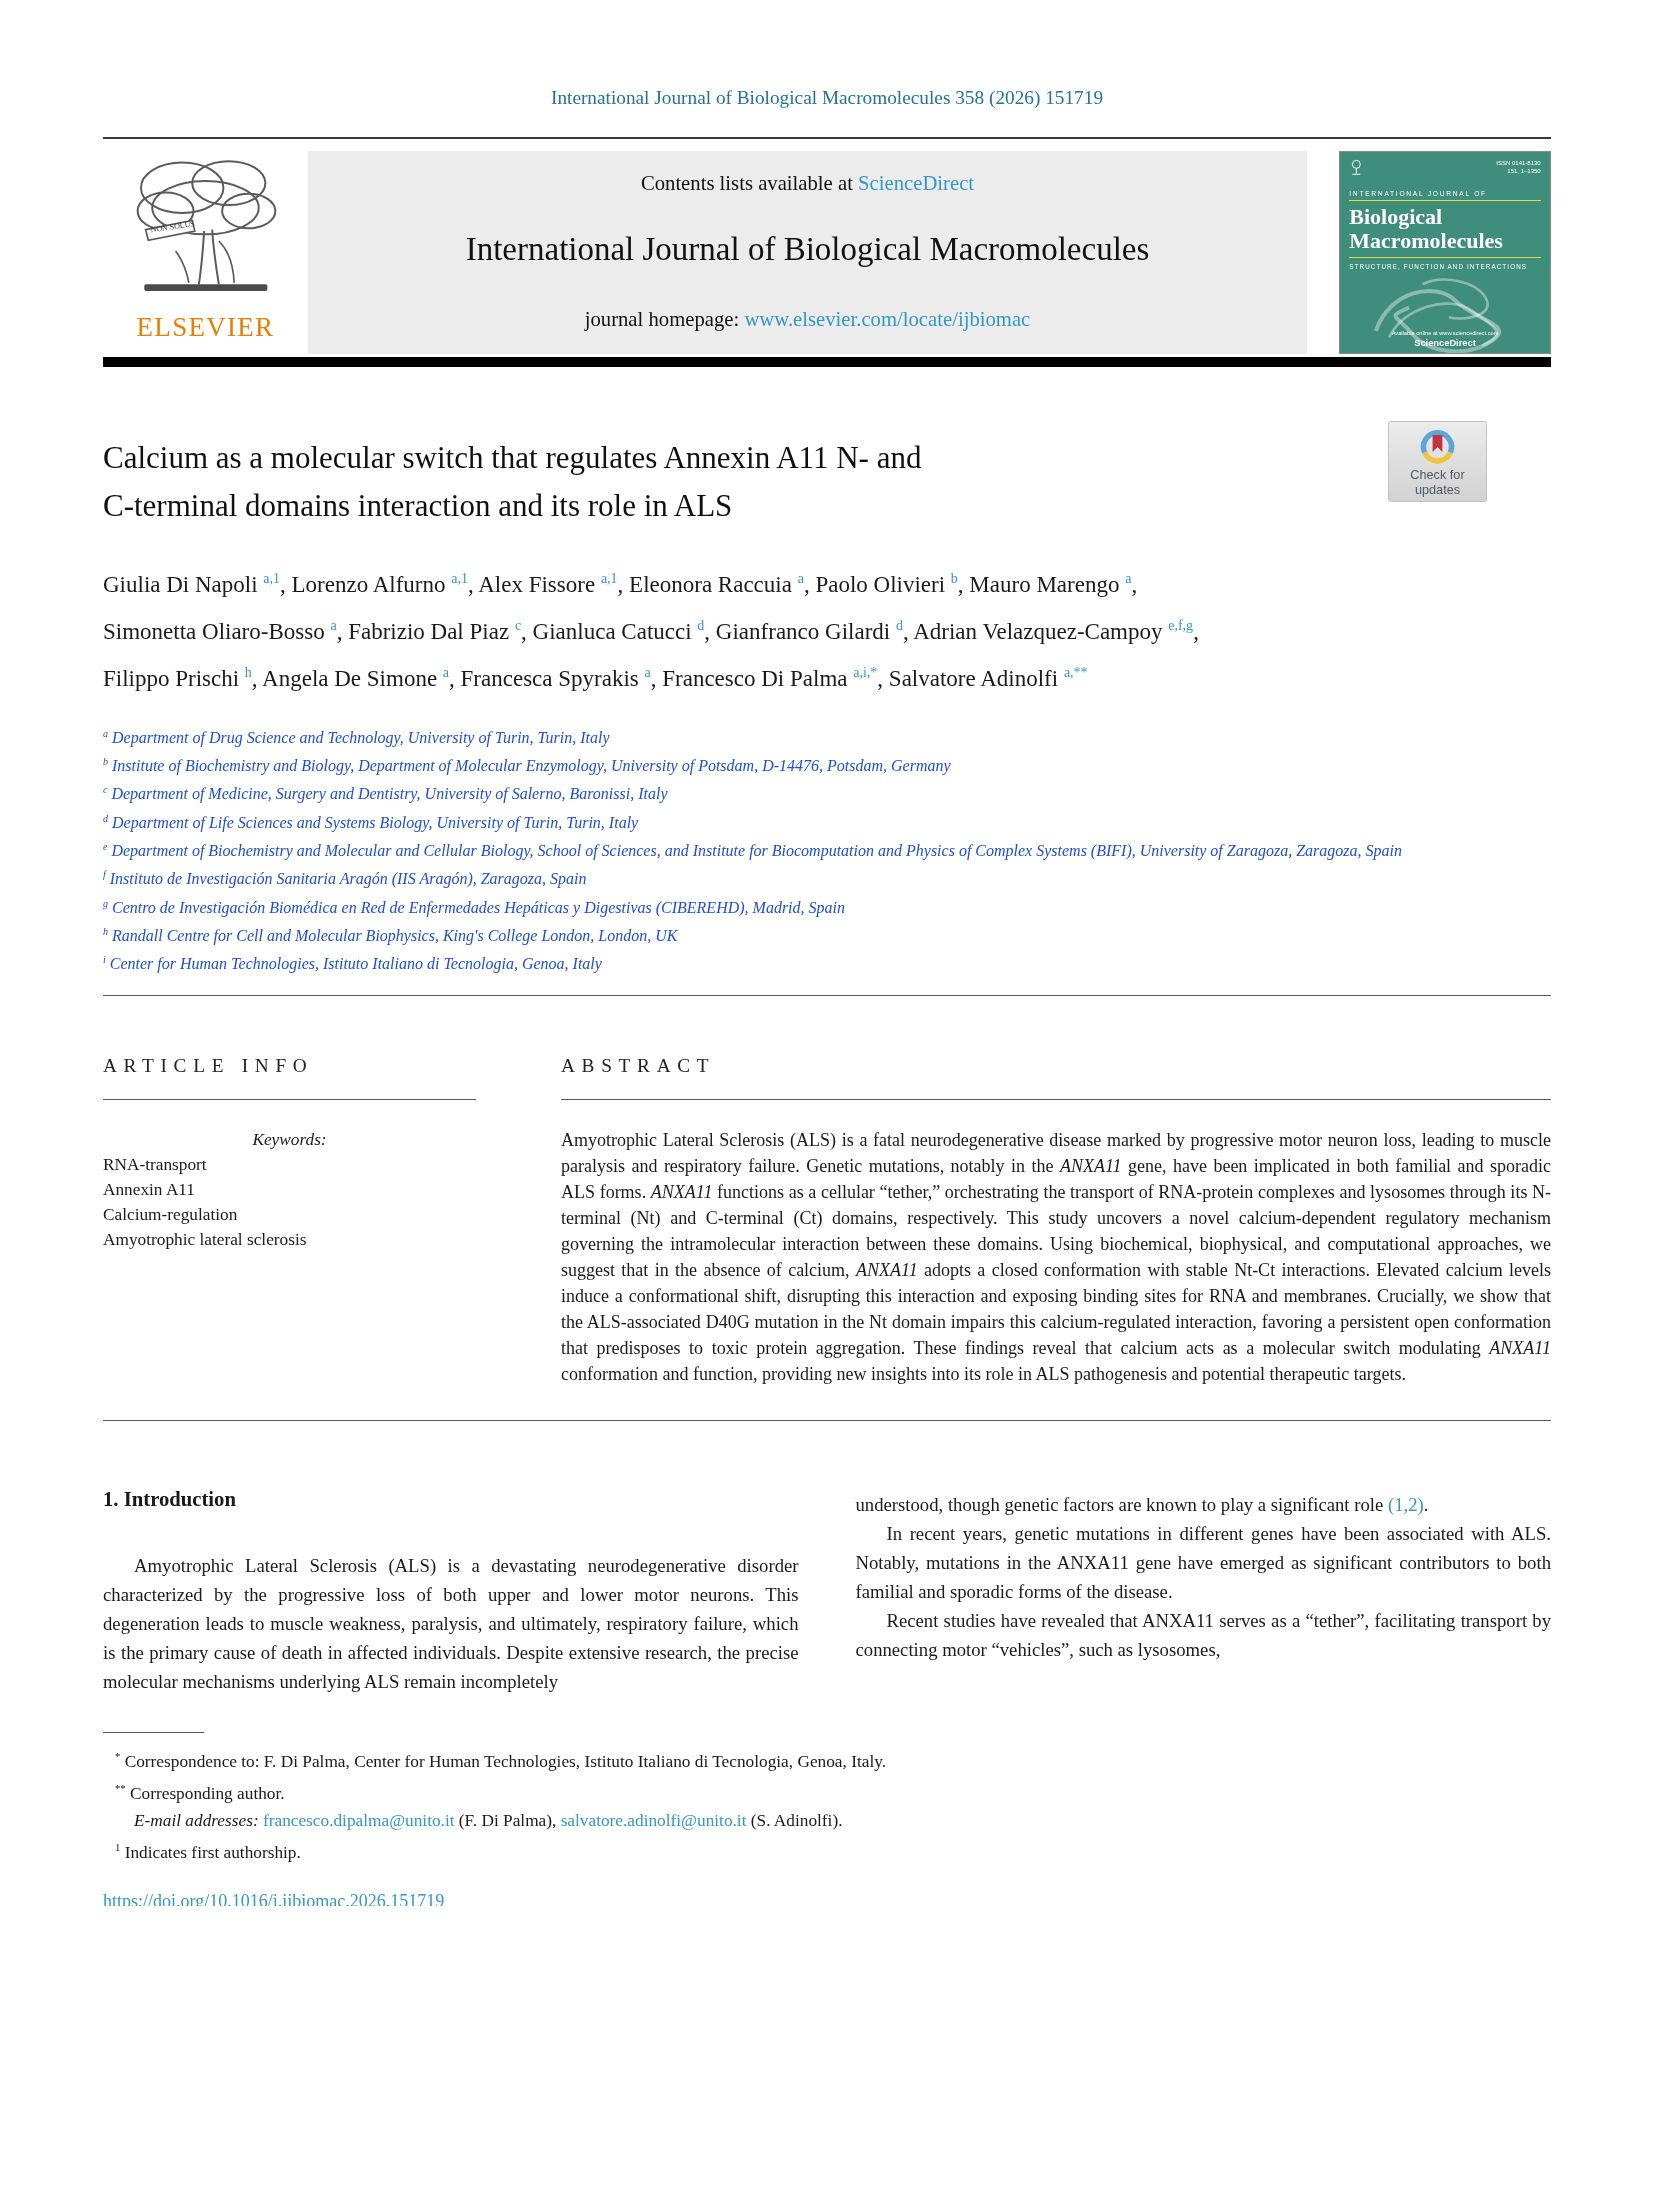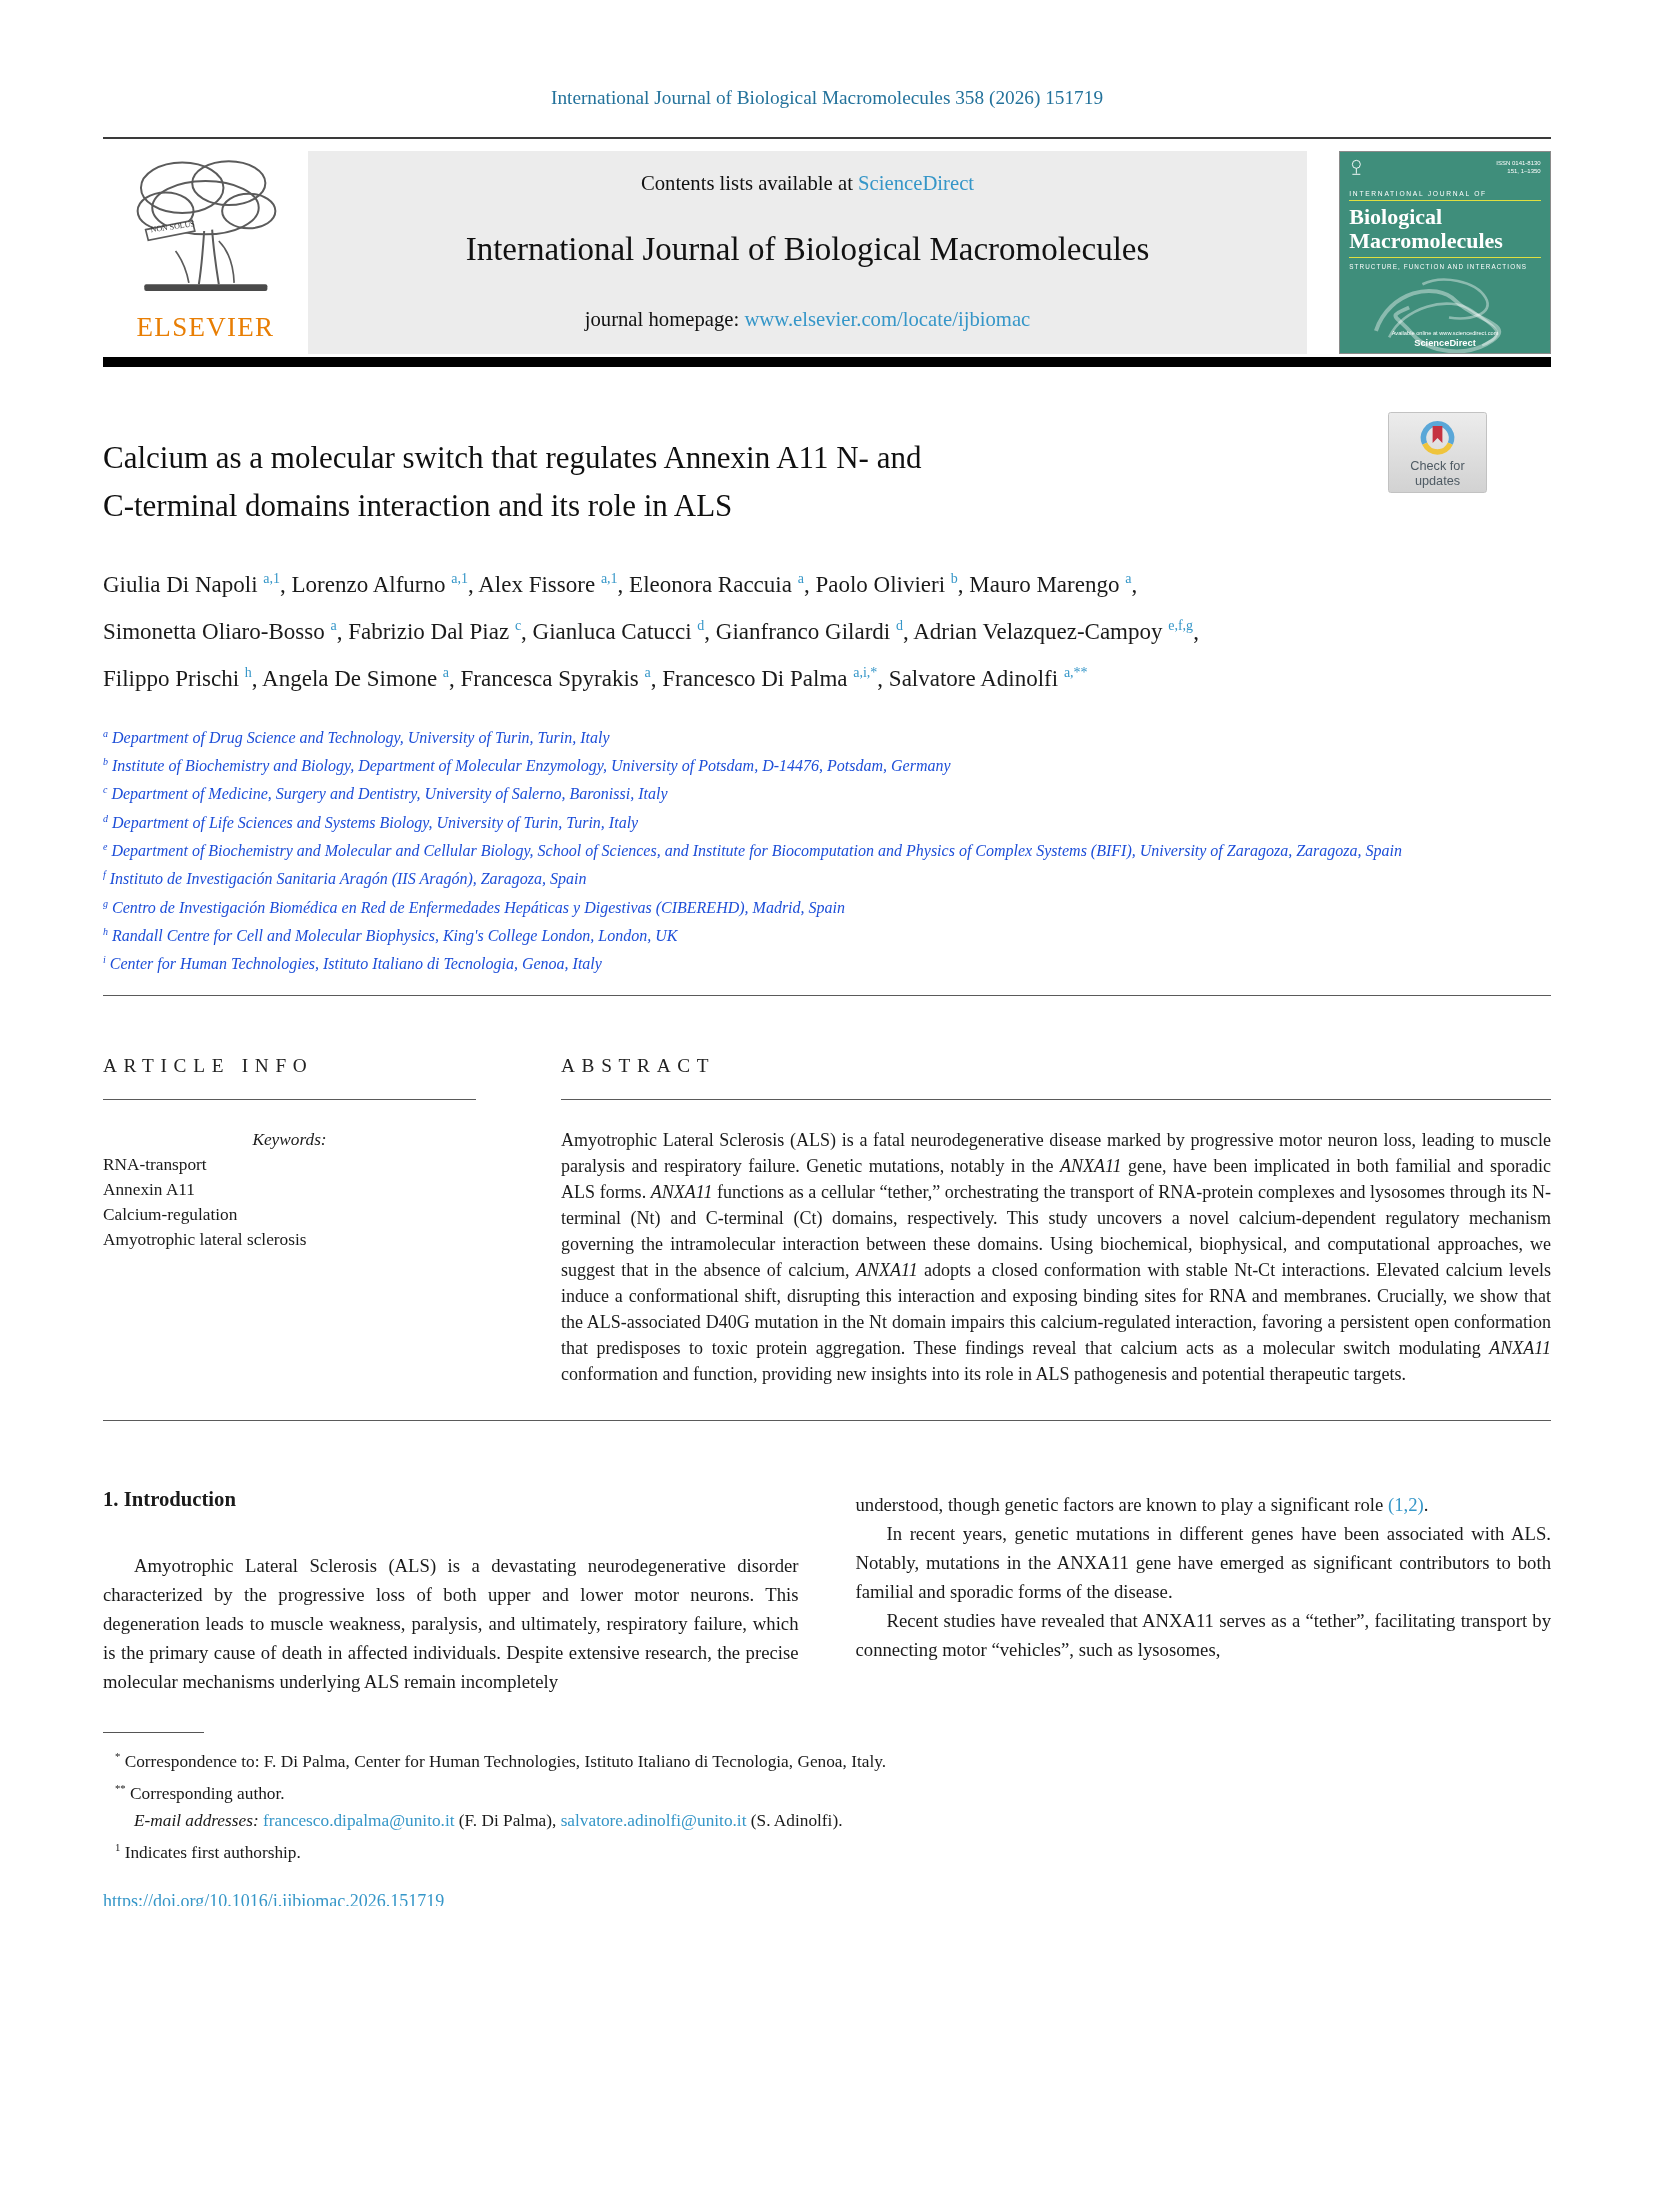--- a/index.html
+++ b/index.html
@@ -37,21 +37,21 @@
   .cover-kicker{font-size:6.7px;letter-spacing:1.7px;margin-top:12px;}
   .cover-rule{border-top:1.3px solid #dfdf3f;margin-top:3.3px;}
   .cover-title{font-size:22px;font-weight:bold;line-height:24px;margin-top:4px;}
   .cover-sub{font-size:6.3px;letter-spacing:1.1px;margin-top:5.3px;}
   .cover-ribbon{margin-top:1.3px;}
   .cover-bottom{position:absolute;bottom:5.3px;left:0;right:0;text-align:center;}
   .cover-avail{font-size:5.7px;}
   .cover-brand{font-size:9.3px;font-weight:bold;margin-top:1.3px;}
 
   
-  .updates{position:absolute;top:412px;right:167px;width:97px;height:79px;
+  .updates{position:absolute;top:421px;right:167px;width:97px;height:79px;
            background:linear-gradient(#ececec,#d2d2d2);border:0.7px solid #c2c2c2;border-radius:2.7px;
            text-align:center;color:#4e5a63;}
   .updates svg{margin-top:5.3px;}
   .updates-text{font-size:12.7px;line-height:14.7px;}
 
   
   .title{margin:67px 103px 0;font-size:31px;line-height:48px;color:#101010;max-width:1200px;}
   .authors{margin:29px 103px 0;font-size:23px;line-height:41px;max-width:1120px;}
   sup.asup{font-size:14px;color:#3596c8;}
   .affils{margin:23px 103px 0;font-size:16px;line-height:24px;font-style:italic;color:#1d4ed8;}

